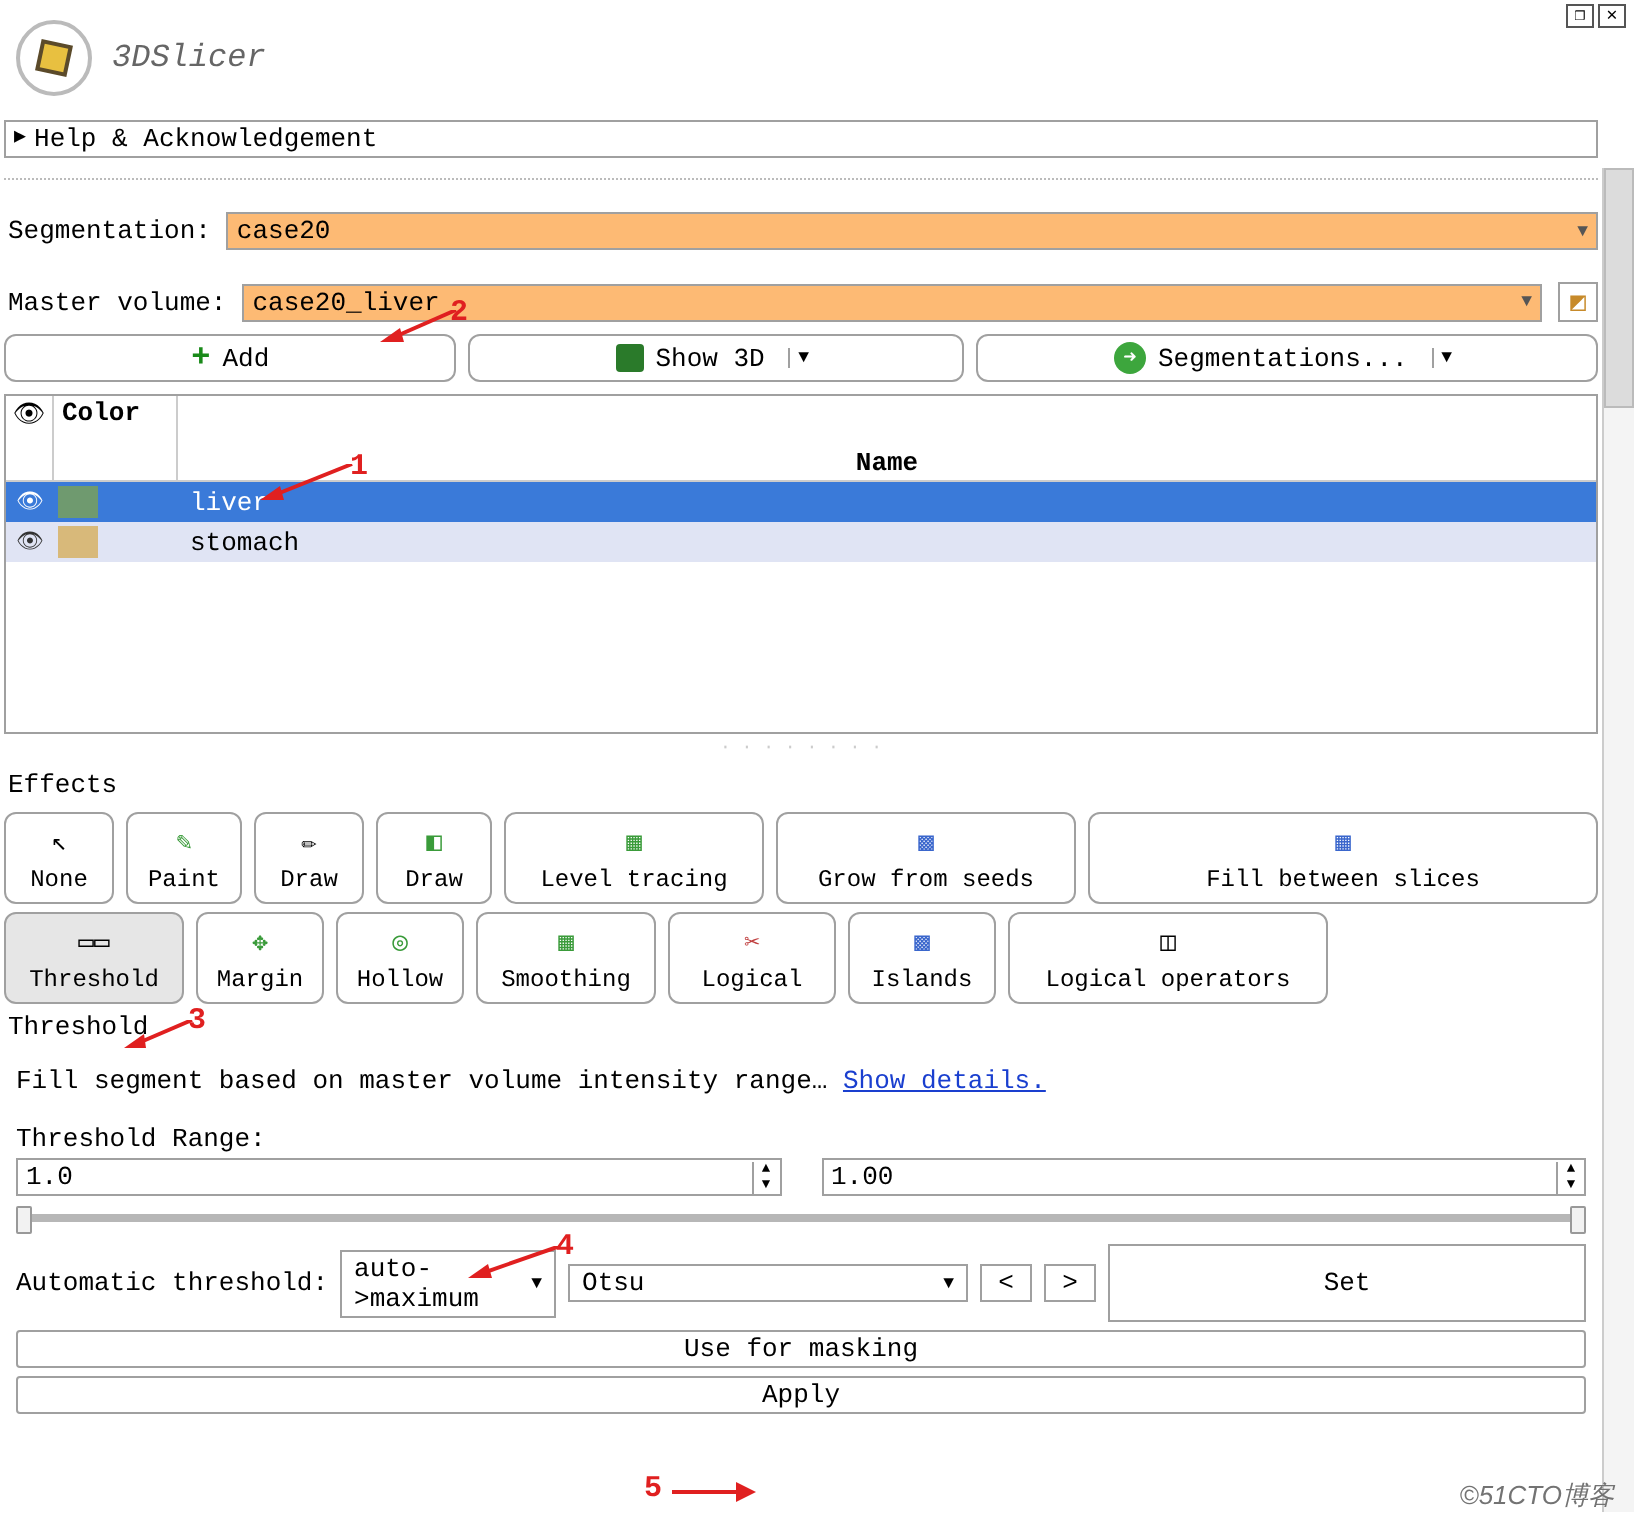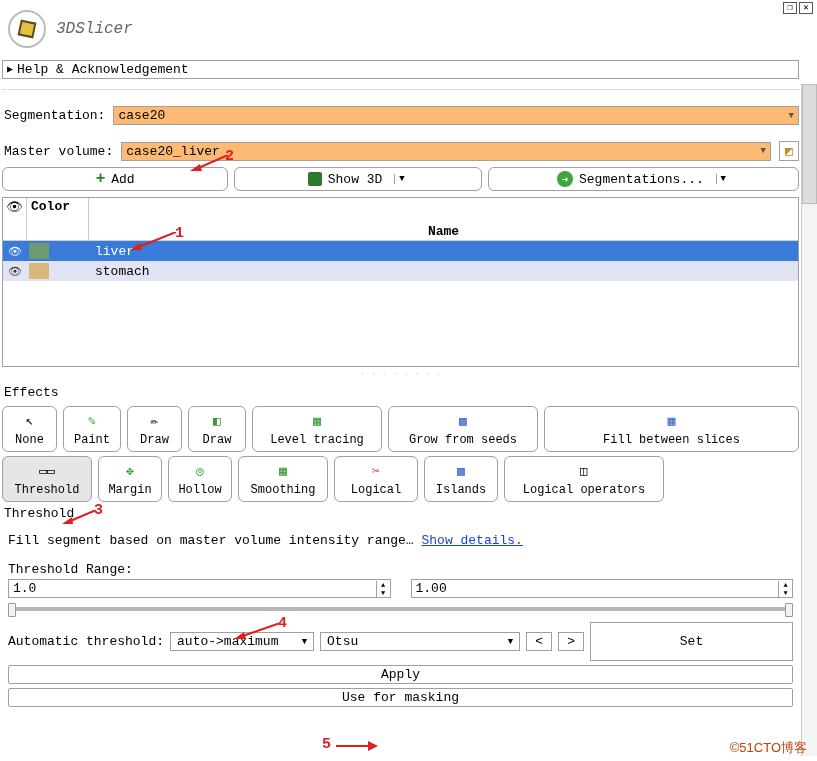--- a/index.html
+++ b/index.html
@@ -94,21 +94,21 @@
   .setbtn { border:1px solid #a0a0a0; flex:1; text-align:center; padding:11px 0; }
 
   .widebtn { border:1px solid #a0a0a0; text-align:center; padding:1px 0; margin-top:4px; border-radius:2px; }
 
   
   .anno { position:absolute; color:#e02020; font-weight:bold; font-size:15px; z-index:50; pointer-events:none; }
 
   .scrollbar { position:absolute; top:84px; right:0; width:16px; bottom:5px; border-left:1px solid #ccc; background:#f4f4f4; }
   .scroll-thumb { position:absolute; top:0; left:0; right:0; height:120px; background:#dcdcdc; border:1px solid #bbb;}
 
-  .watermark { position:absolute; right:10px; bottom:4px; color:#c2410c; font-family:Arial,sans-serif; font-size:13px; pointer-events:none;}
+  .watermark { position:absolute; right:10px; bottom:4px; color:#737373; font-family:Arial,sans-serif; font-size:13px; pointer-events:none;font-style:italic;}
 
   .hr-dots { border:none; border-top:1px dotted #bbb; margin:2px 0; }
 </style>
 </head>
 <body>
 
 <div class="win-icons">
   <span>❐</span>
   <span>✕</span>
 </div>
@@ -284,35 +284,35 @@
 
     <div class="slider">
       <div class="slider-track"></div>
       <div class="slider-fill"></div>
       <div class="slider-thumb" style="left:0"></div>
       <div class="slider-thumb" style="right:0"></div>
     </div>
 
     <div class="auto-row">
       <span>Automatic threshold:</span>
-      <div class="mini" style="width:144px">
+      <div class="mini" style="width:108px">
         <span>auto-&gt;maximum</span>
           <span class="caret" style="font-size:9px">▼</span>
       </div>
       <div class="mini" style="width:200px">
         <span>Otsu</span>
           <span class="caret" style="font-size:9px">▼</span>
       </div>
       <div class="navbtn">&lt;</div>
       <div class="navbtn">&gt;</div>
       <div class="setbtn">Set</div>
     </div>
 
+    <div class="widebtn">Use for masking</div>
     <div class="widebtn">Apply</div>
-    <div class="widebtn">Use for masking</div>
   </div>
 
 </div>
 
 <div class="scrollbar">
   <div class="scroll-thumb"></div>
 </div>
 
 <div class="anno" style="top:225px; left:175px">1</div>
 <svg style="position:absolute;top:232px;left:130px;pointer-events:none" width="48" height="18">

